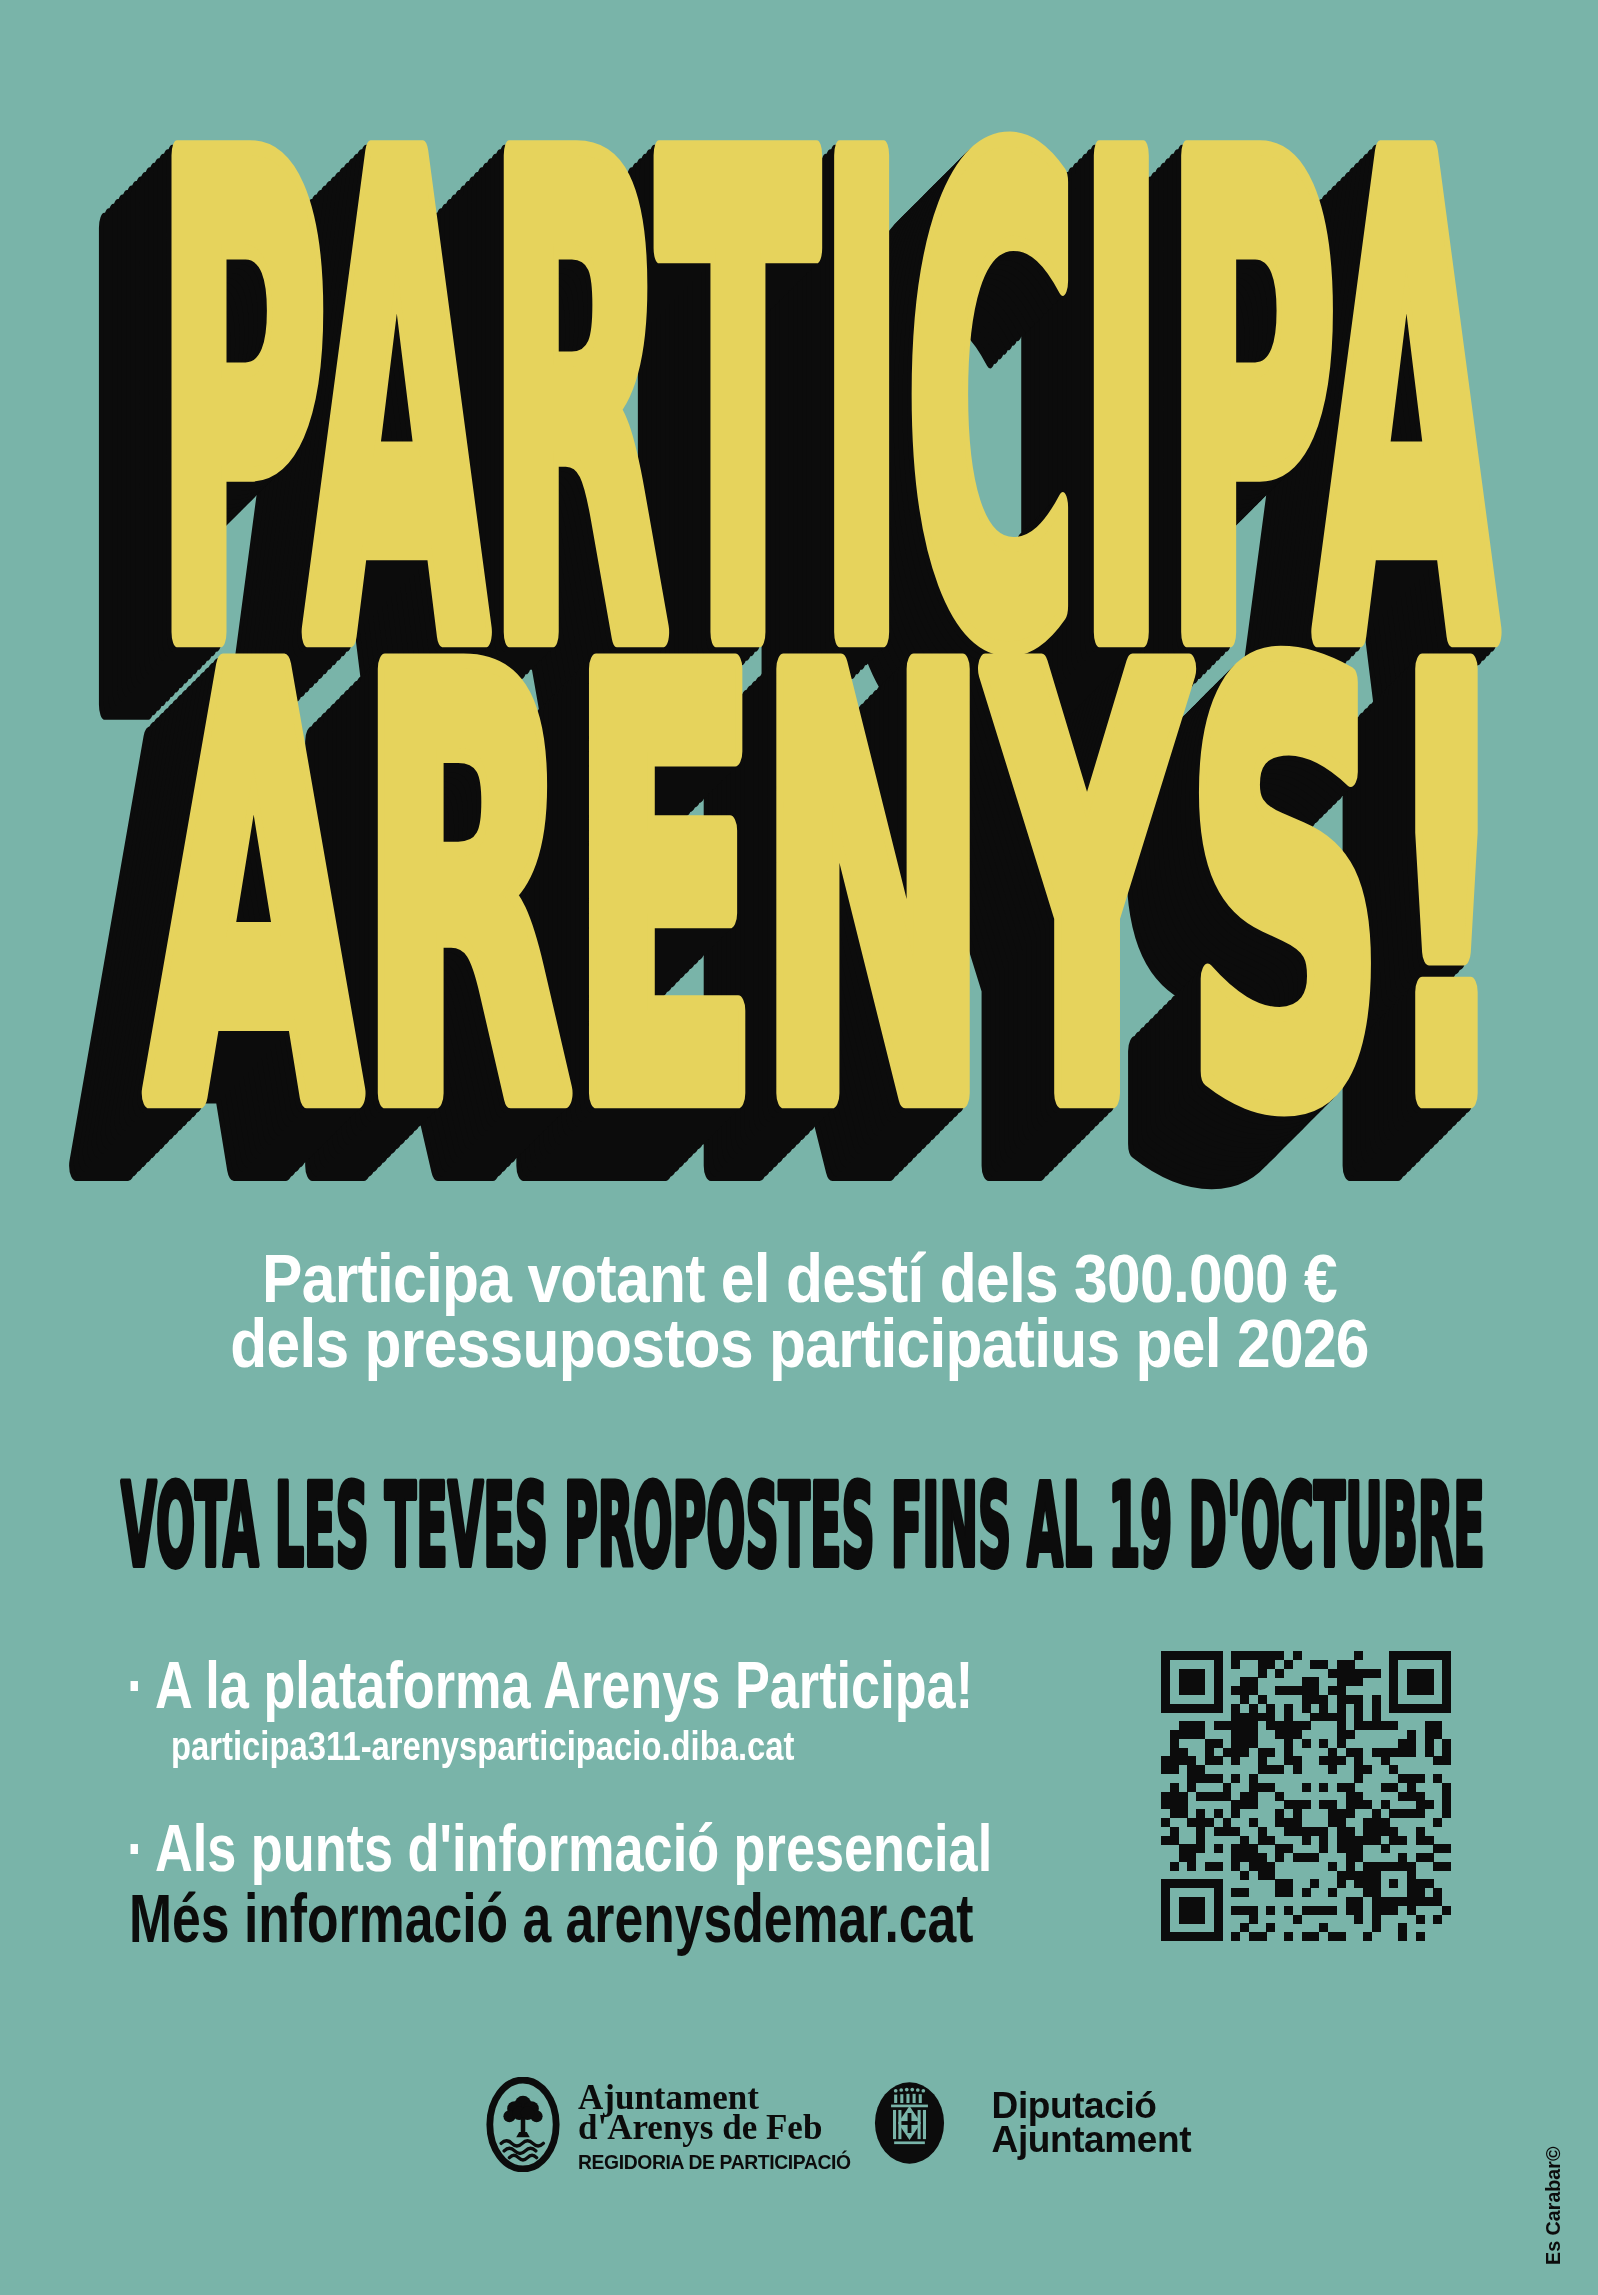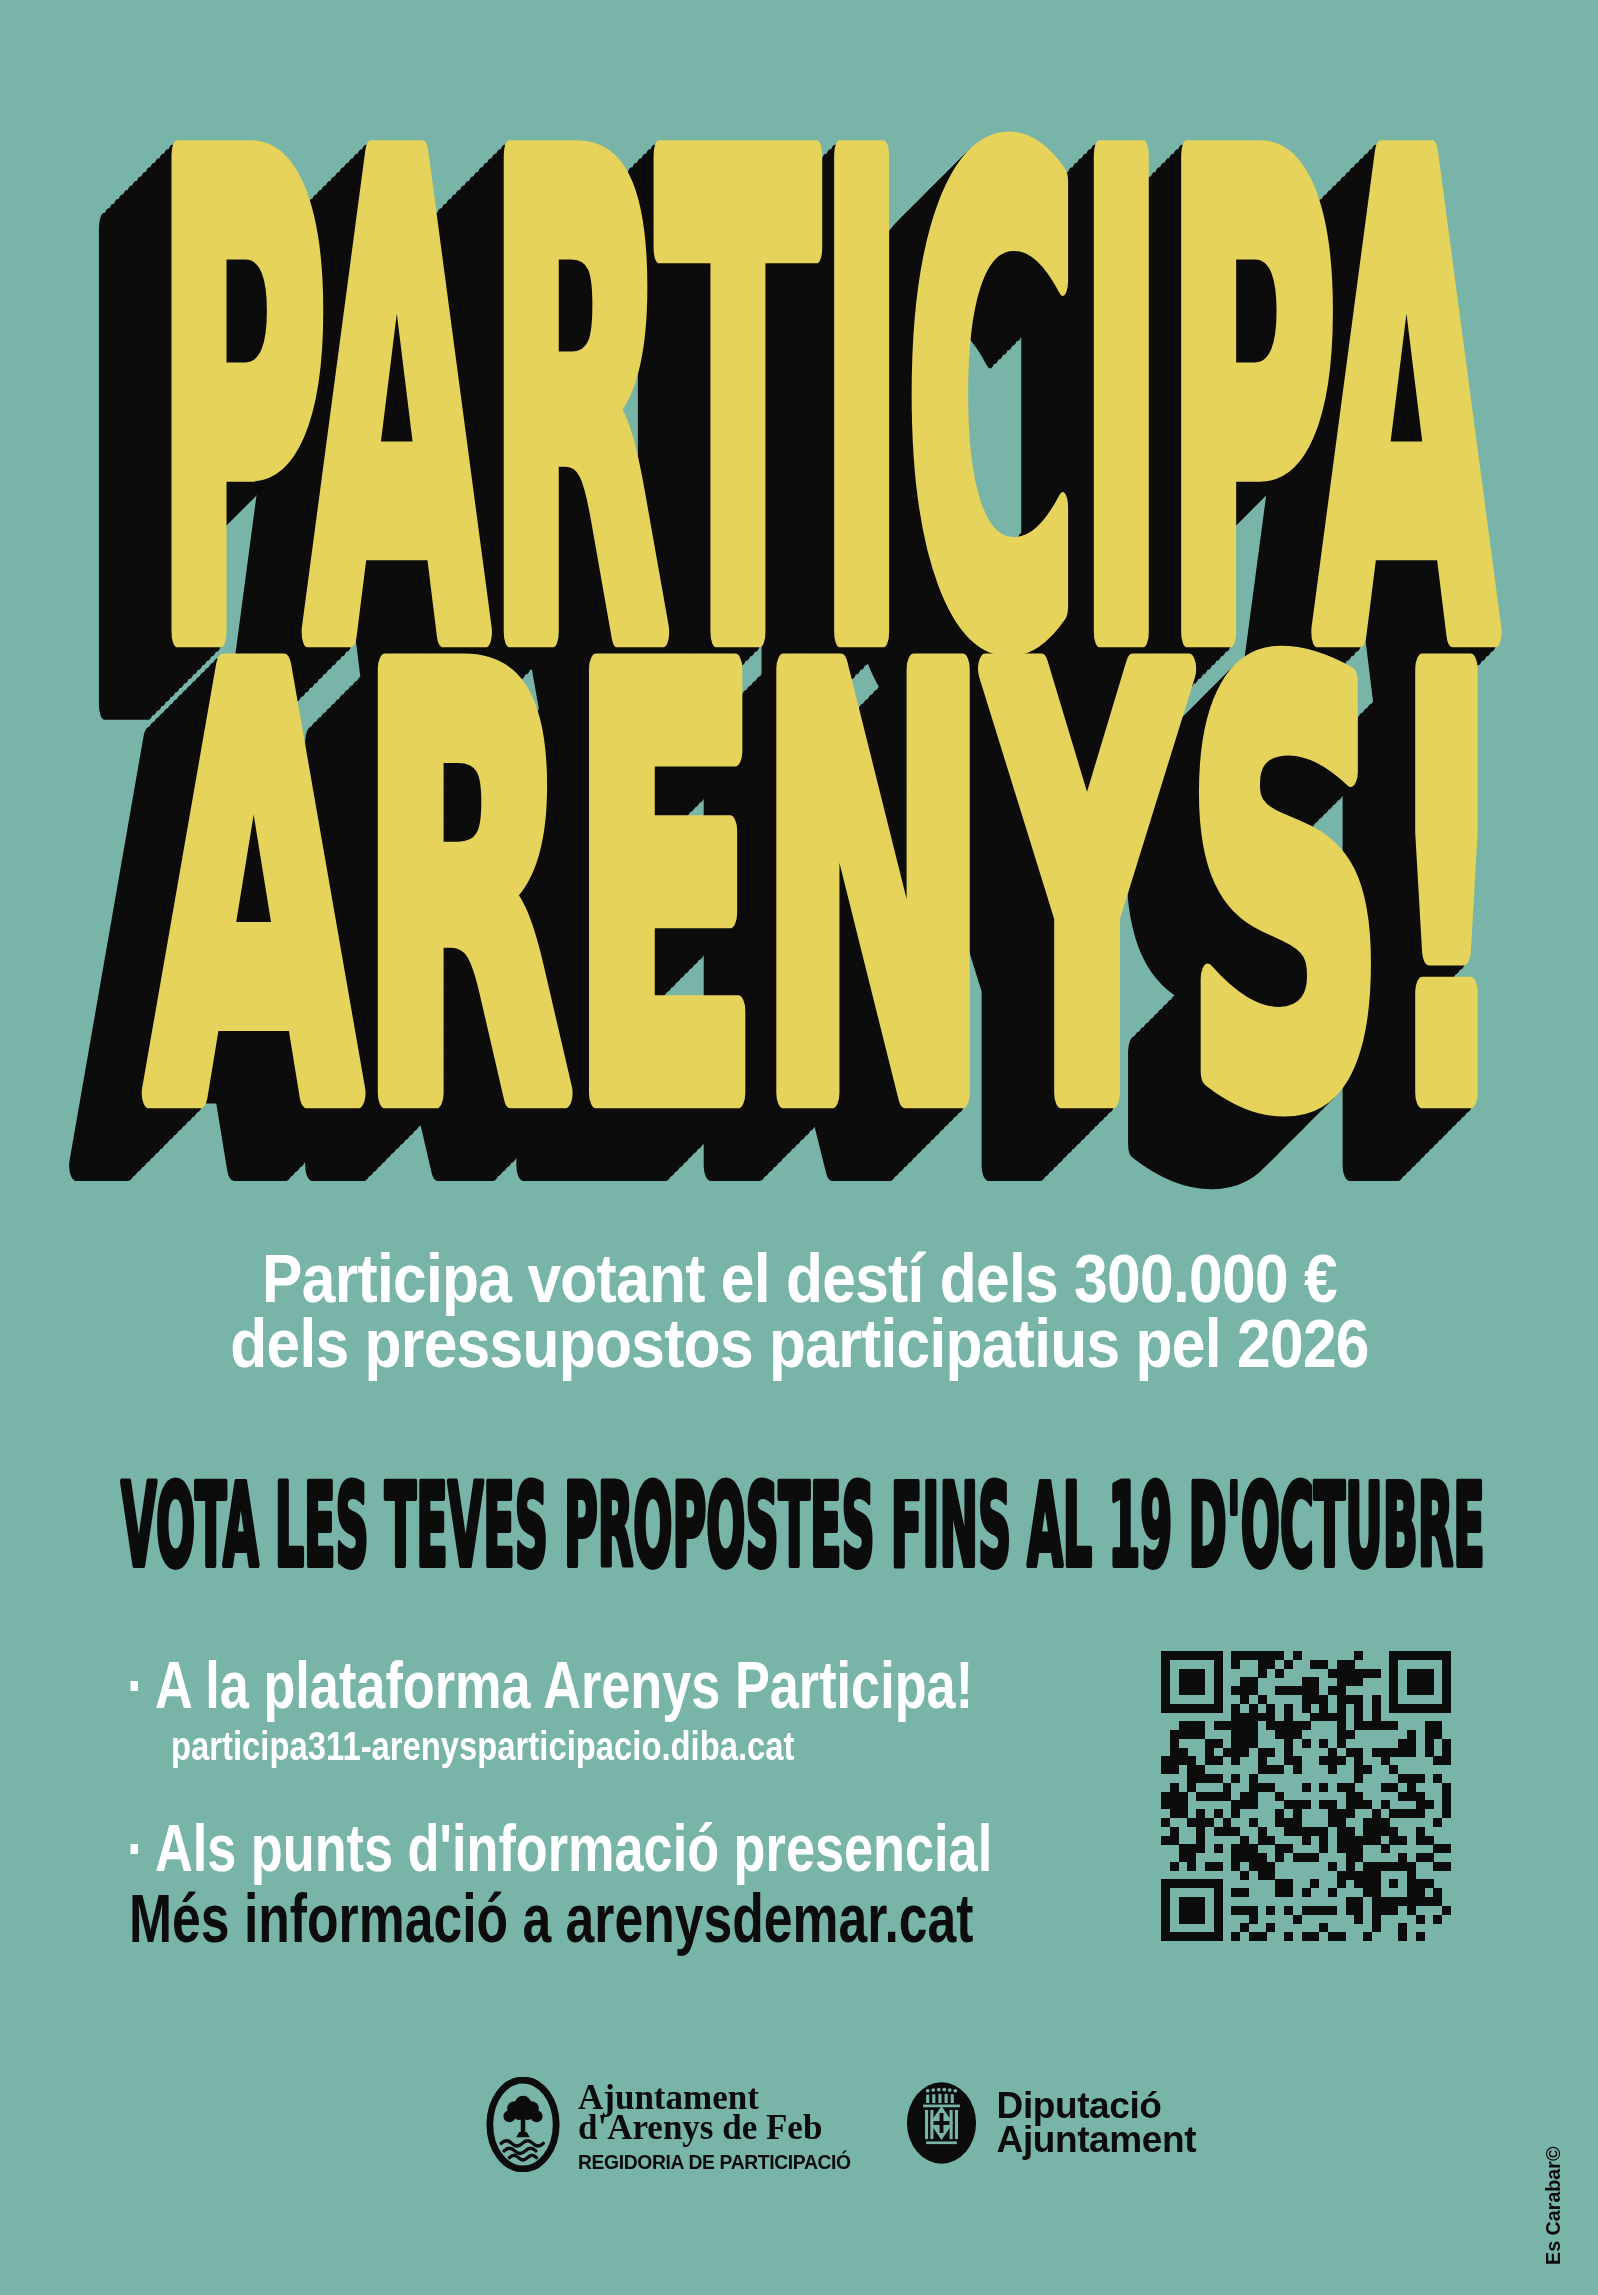--- a/index.html
+++ b/index.html
@@ -676,21 +676,21 @@
   </svg>
   <div class="ajuntament-text">
     <div class="ajuntament-name">
       <div>Ajuntament</div>
       <div>d'Arenys de Feb</div>
     </div>
     <div class="ajuntament-dept">REGIDORIA DE PARTICIPACIÓ</div>
   </div>
 </div>
 
-<div class="footer-group" style="left:903px;top:2080px;">
+<div class="footer-group" style="left:871px;top:2080px;gap:27px;">
   <svg class="crest" width="77" height="86" viewBox="0 0 96 112">
     <ellipse cx="48" cy="56" rx="45" ry="53" fill="#0c0c0c"></ellipse>
     <g fill="#79b4a9">
       <circle cx="30" cy="14" r="2.4"></circle>
         <circle cx="37.2" cy="13" r="2.4"></circle>
         <circle cx="44.4" cy="12.5" r="2.4"></circle>
       <circle cx="51.6" cy="12.5" r="2.4"></circle>
         <circle cx="58.8" cy="13" r="2.4"></circle>
         <circle cx="66" cy="14" r="2.4"></circle>
       <rect x="28" y="19" width="4" height="11"></rect>

